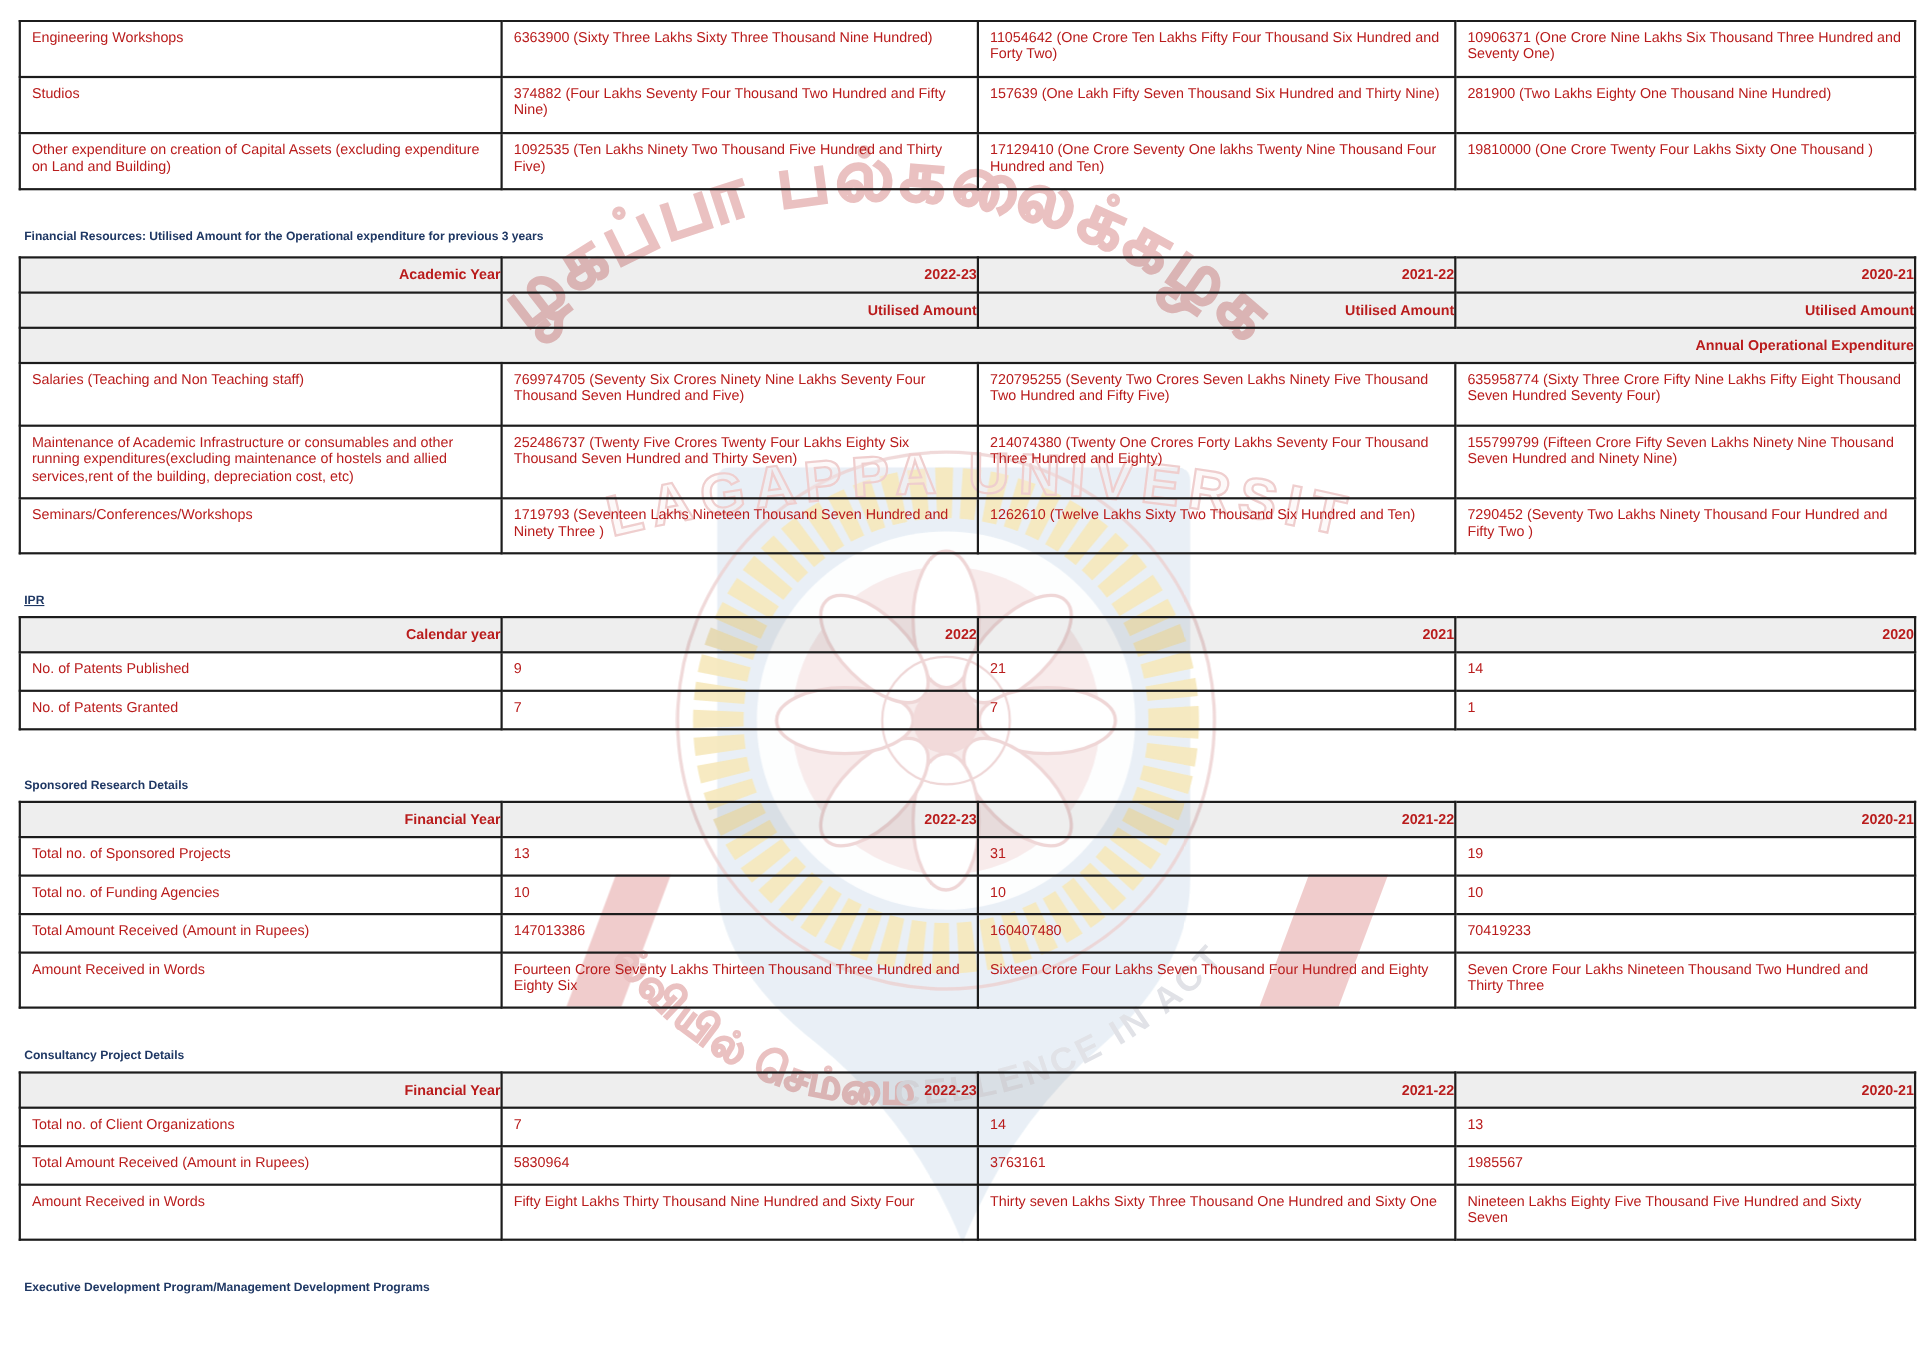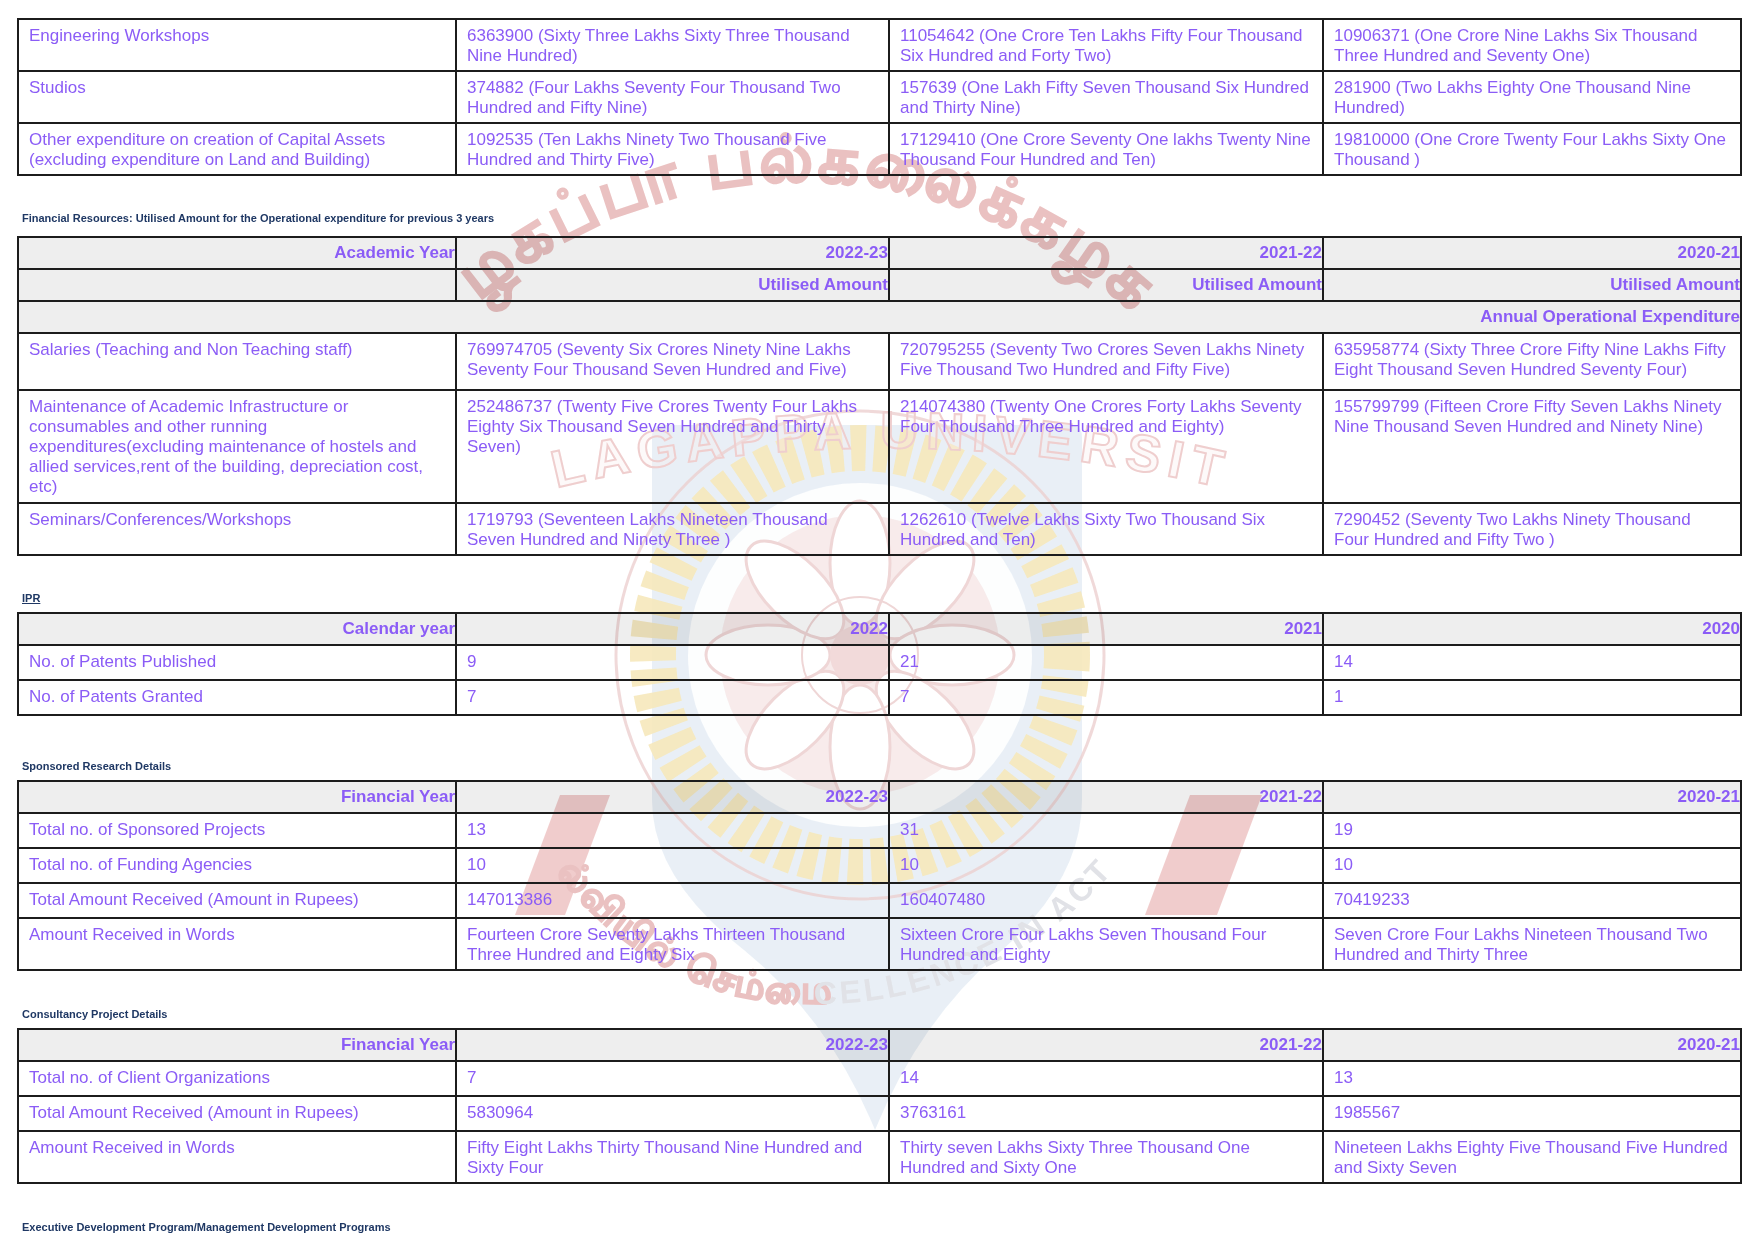--- a/index.html
+++ b/index.html
@@ -13,22 +13,22 @@
   .watermark{
     position:absolute;left:0;top:0;width:1755px;height:1240px;
     z-index:0;pointer-events:none;
   }
   .content{position:relative;z-index:1;}
   table.tbl{
     border-collapse:collapse;
     table-layout:fixed;
     width:1723px;
     margin-left:17px;
-    font-size:17px;
-    color:#8b5cf6;
+    font-size:13px;
+    color:#b91c1c;
   }
   table.tbl td{
     border:2px solid #1c1c1c;
     padding:6px 10px 4px 10px;
     vertical-align:top;
     line-height:1.18;
     word-wrap:break-word;
   }
   table.tbl td.hd{
     background:rgba(0,0,0,0.068);

